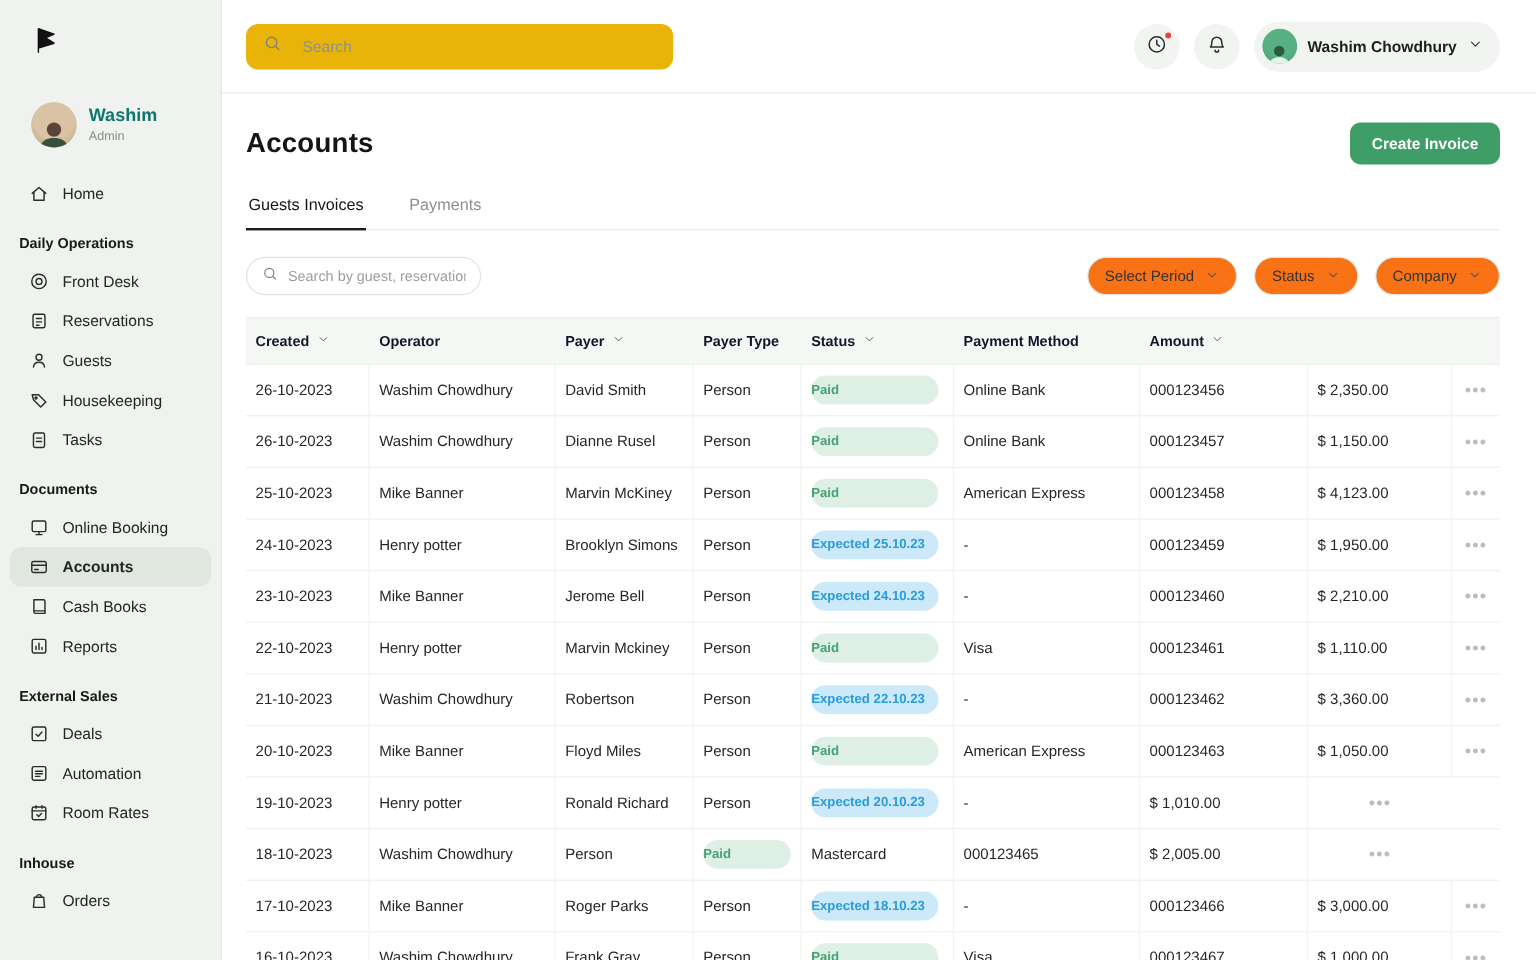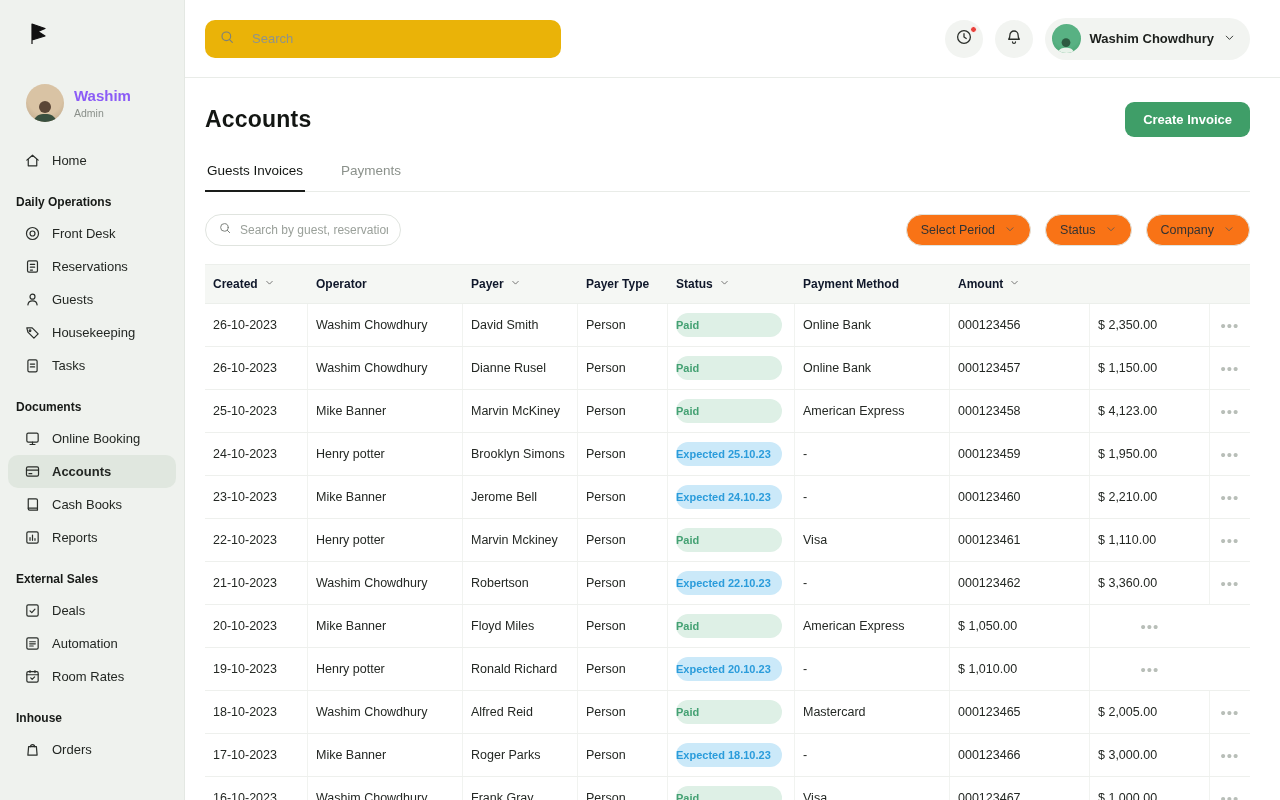--- a/index.html
+++ b/index.html
@@ -10,21 +10,21 @@
   }
   
   .sidebar {
     width:185px; min-width:185px; height:800px; background:#eff2ee;
     border-right:1px solid #e4e8e3; overflow:hidden; padding-top:18px;
   }
   .logo-wrap { padding:4px 0 0 26px; }
   .profile { display:flex; align-items:center; gap:10px; padding:34px 0 0 26px; }
   .avatar { width:38px; height:38px; border-radius:50%; overflow:hidden; background:radial-gradient(circle at 50% 35%, #d9c3a4 0 55%, #b7a184 100%); position:relative; flex:0 0 auto; }
   .avatar svg { position:absolute; bottom:-2px; left:50%; transform:translateX(-50%); }
-  .profile-name { font-size:15px; font-weight:700; color:#8b5cf6; }
+  .profile-name { font-size:15px; font-weight:700; color:#0f766e; }
   .profile-role { font-size:10.5px; color:#8a908a; margin-top:3px; }
   .nav { margin-top:22px; }
   .nav-section { font-size:12px; font-weight:700; color:#171a17; margin:18px 16px 8px 16px; }
   .nav-item {
     display:flex; align-items:center; gap:11px; height:33px; padding:0 16px;
     font-size:13px; color:#232723; cursor:pointer; margin:0 8px; border-radius:10px;
   }
   .nav-item .icon svg { width:17px; height:17px; display:block; }
   .nav-item.active { background:#e0e7df; font-weight:700; }
   .icon svg { fill:none; stroke:#2a2e2a; stroke-width:1.7; stroke-linecap:round; stroke-linejoin:round; }
@@ -499,20 +499,21 @@
           </div>
           <div class="trow">
             <div class="td">20-10-2023</div>
             <div class="td">Mike Banner</div>
             <div class="td">Floyd Miles</div>
             <div class="td">Person</div>
             <div class="td">
               <span class="pill paid">Paid</span>
             </div>
             <div class="td">American Express</div>
+            <div class="td">000123463</div>
             <div class="td">$ 1,050.00</div>
             <div class="td">
               <button class="row-menu">•••</button>
             </div>
           </div>
           <div class="trow">
             <div class="td">19-10-2023</div>
             <div class="td">Henry potter</div>
             <div class="td">Ronald Richard</div>
             <div class="td">Person</div>
@@ -521,21 +522,20 @@
             </div>
             <div class="td">-</div>
             <div class="td">$ 1,010.00</div>
             <div class="td">
               <button class="row-menu">•••</button>
             </div>
           </div>
           <div class="trow">
             <div class="td">18-10-2023</div>
             <div class="td">Washim Chowdhury</div>
-            <div class="td">Alfred Reid</div>
             <div class="td">Person</div>
             <div class="td">
               <span class="pill paid">Paid</span>
             </div>
             <div class="td">Mastercard</div>
             <div class="td">000123465</div>
             <div class="td">$ 2,005.00</div>
             <div class="td">
               <button class="row-menu">•••</button>
             </div>

